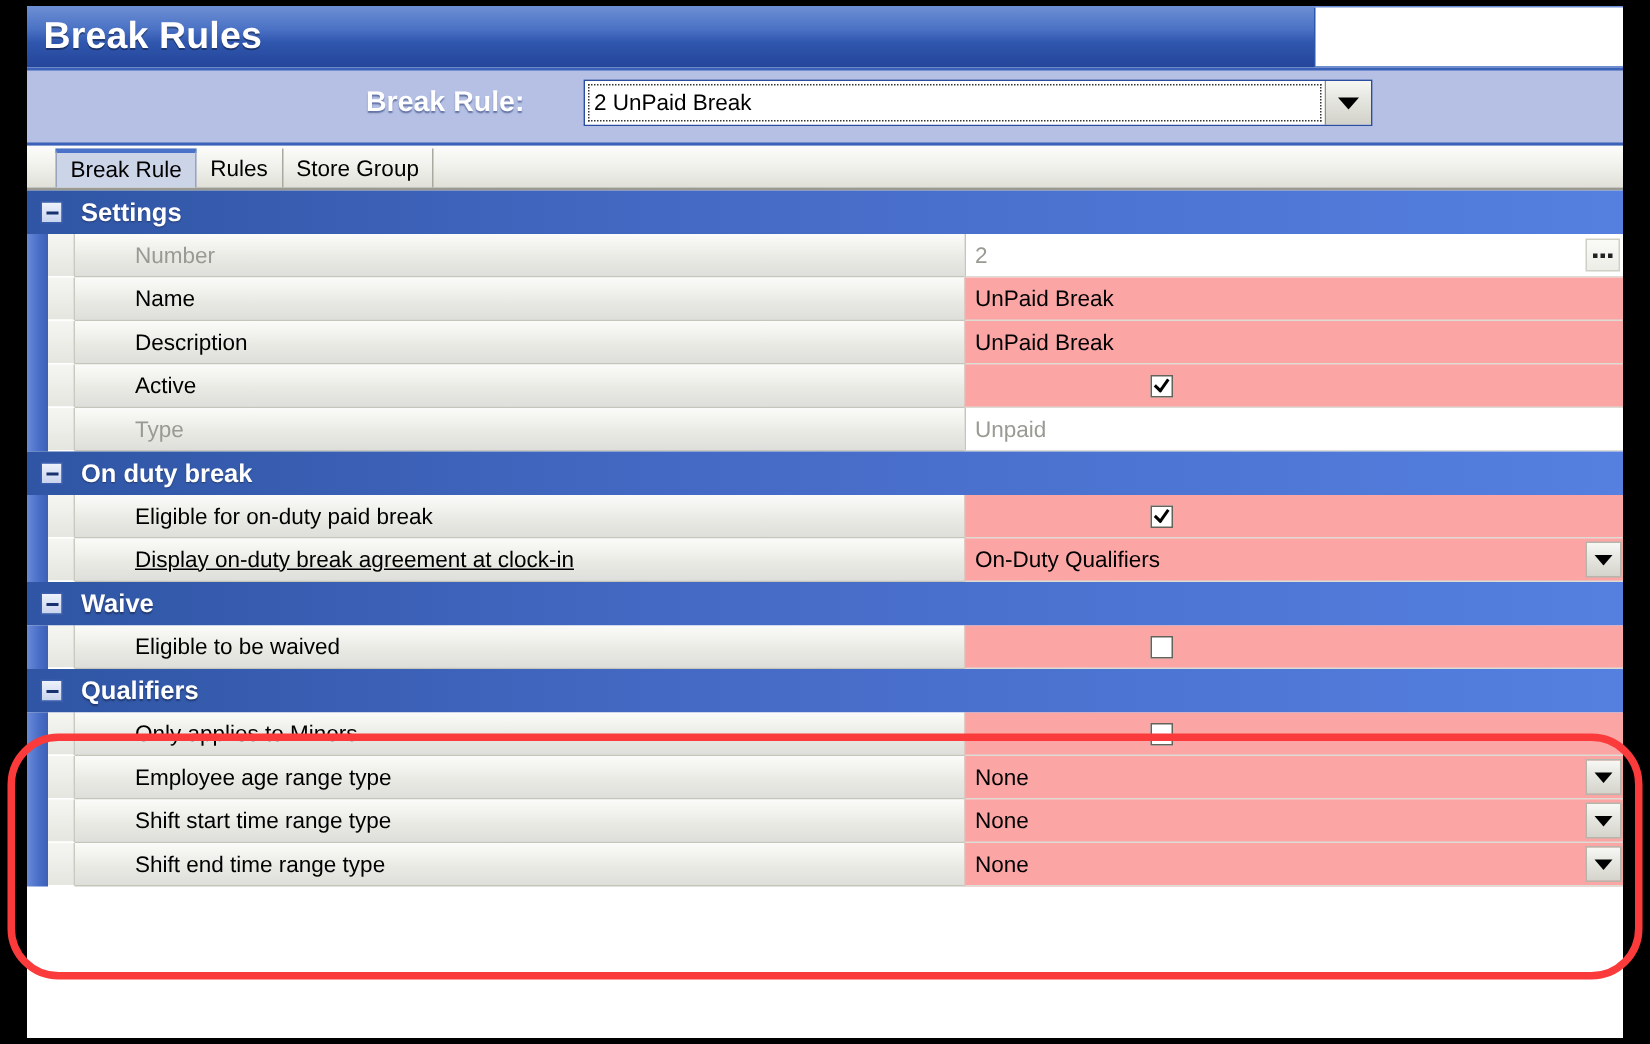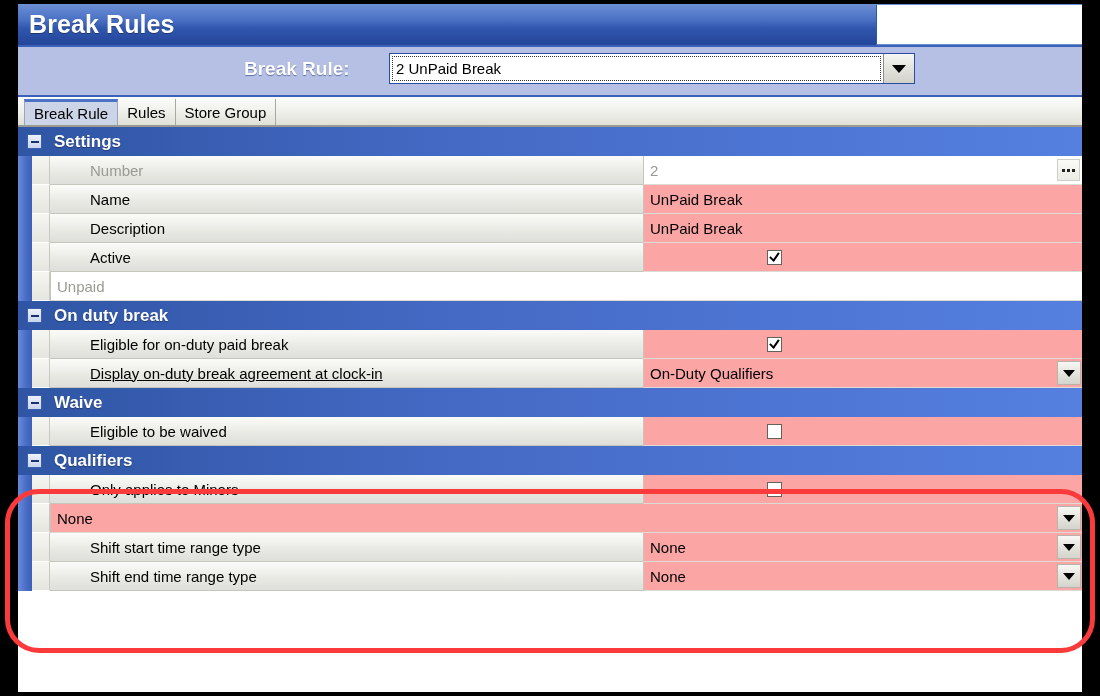--- a/index.html
+++ b/index.html
@@ -133,21 +133,21 @@
     border-top: 7px solid #000000;
   }
 
   
   #tabstrip {
     height: 29px;
     background: linear-gradient(to bottom, #fcfcfb 0%, #efefea 55%, #e0e0d8 100%);
     border-bottom: 1px solid #9a9a91;
     display: flex;
     align-items: flex-end;
-    padding-left: 6px;
+    padding-left: 19px;
     box-sizing: border-box;
   }
   .tab {
     height: 26px;
     display: flex;
     align-items: center;
     font-size: 15px;
     color: #000000;
     padding: 0 9px;
     box-sizing: border-box;
@@ -442,20 +442,21 @@
             <div class="row-value center">
               <div class="checkbox">
                   <div class="check"></div>
                 </div>
             </div>
           </div>
 
           <div class="row">
             <div class="row-spacer"></div>
             <div class="row-tab"></div>
+            <div class="row-label disabled">Type</div>
             <div class="row-value disabled">
               <span>Unpaid</span>
             </div>
           </div>
         </div>
       </div>
 
       <div class="section">
         <div class="section-header">
           <div class="collapse-btn">
@@ -527,20 +528,21 @@
             <div class="row-tab"></div>
             <div class="row-label">Only applies to Minors</div>
             <div class="row-value center">
               <div class="checkbox"></div>
             </div>
           </div>
 
           <div class="row">
             <div class="row-spacer"></div>
             <div class="row-tab"></div>
+            <div class="row-label">Employee age range type</div>
             <div class="row-value">
               <span>None</span>
               <div class="val-dd">
                   <div class="tri-down small"></div>
                 </div>
             </div>
           </div>
 
           <div class="row">
             <div class="row-spacer"></div>

